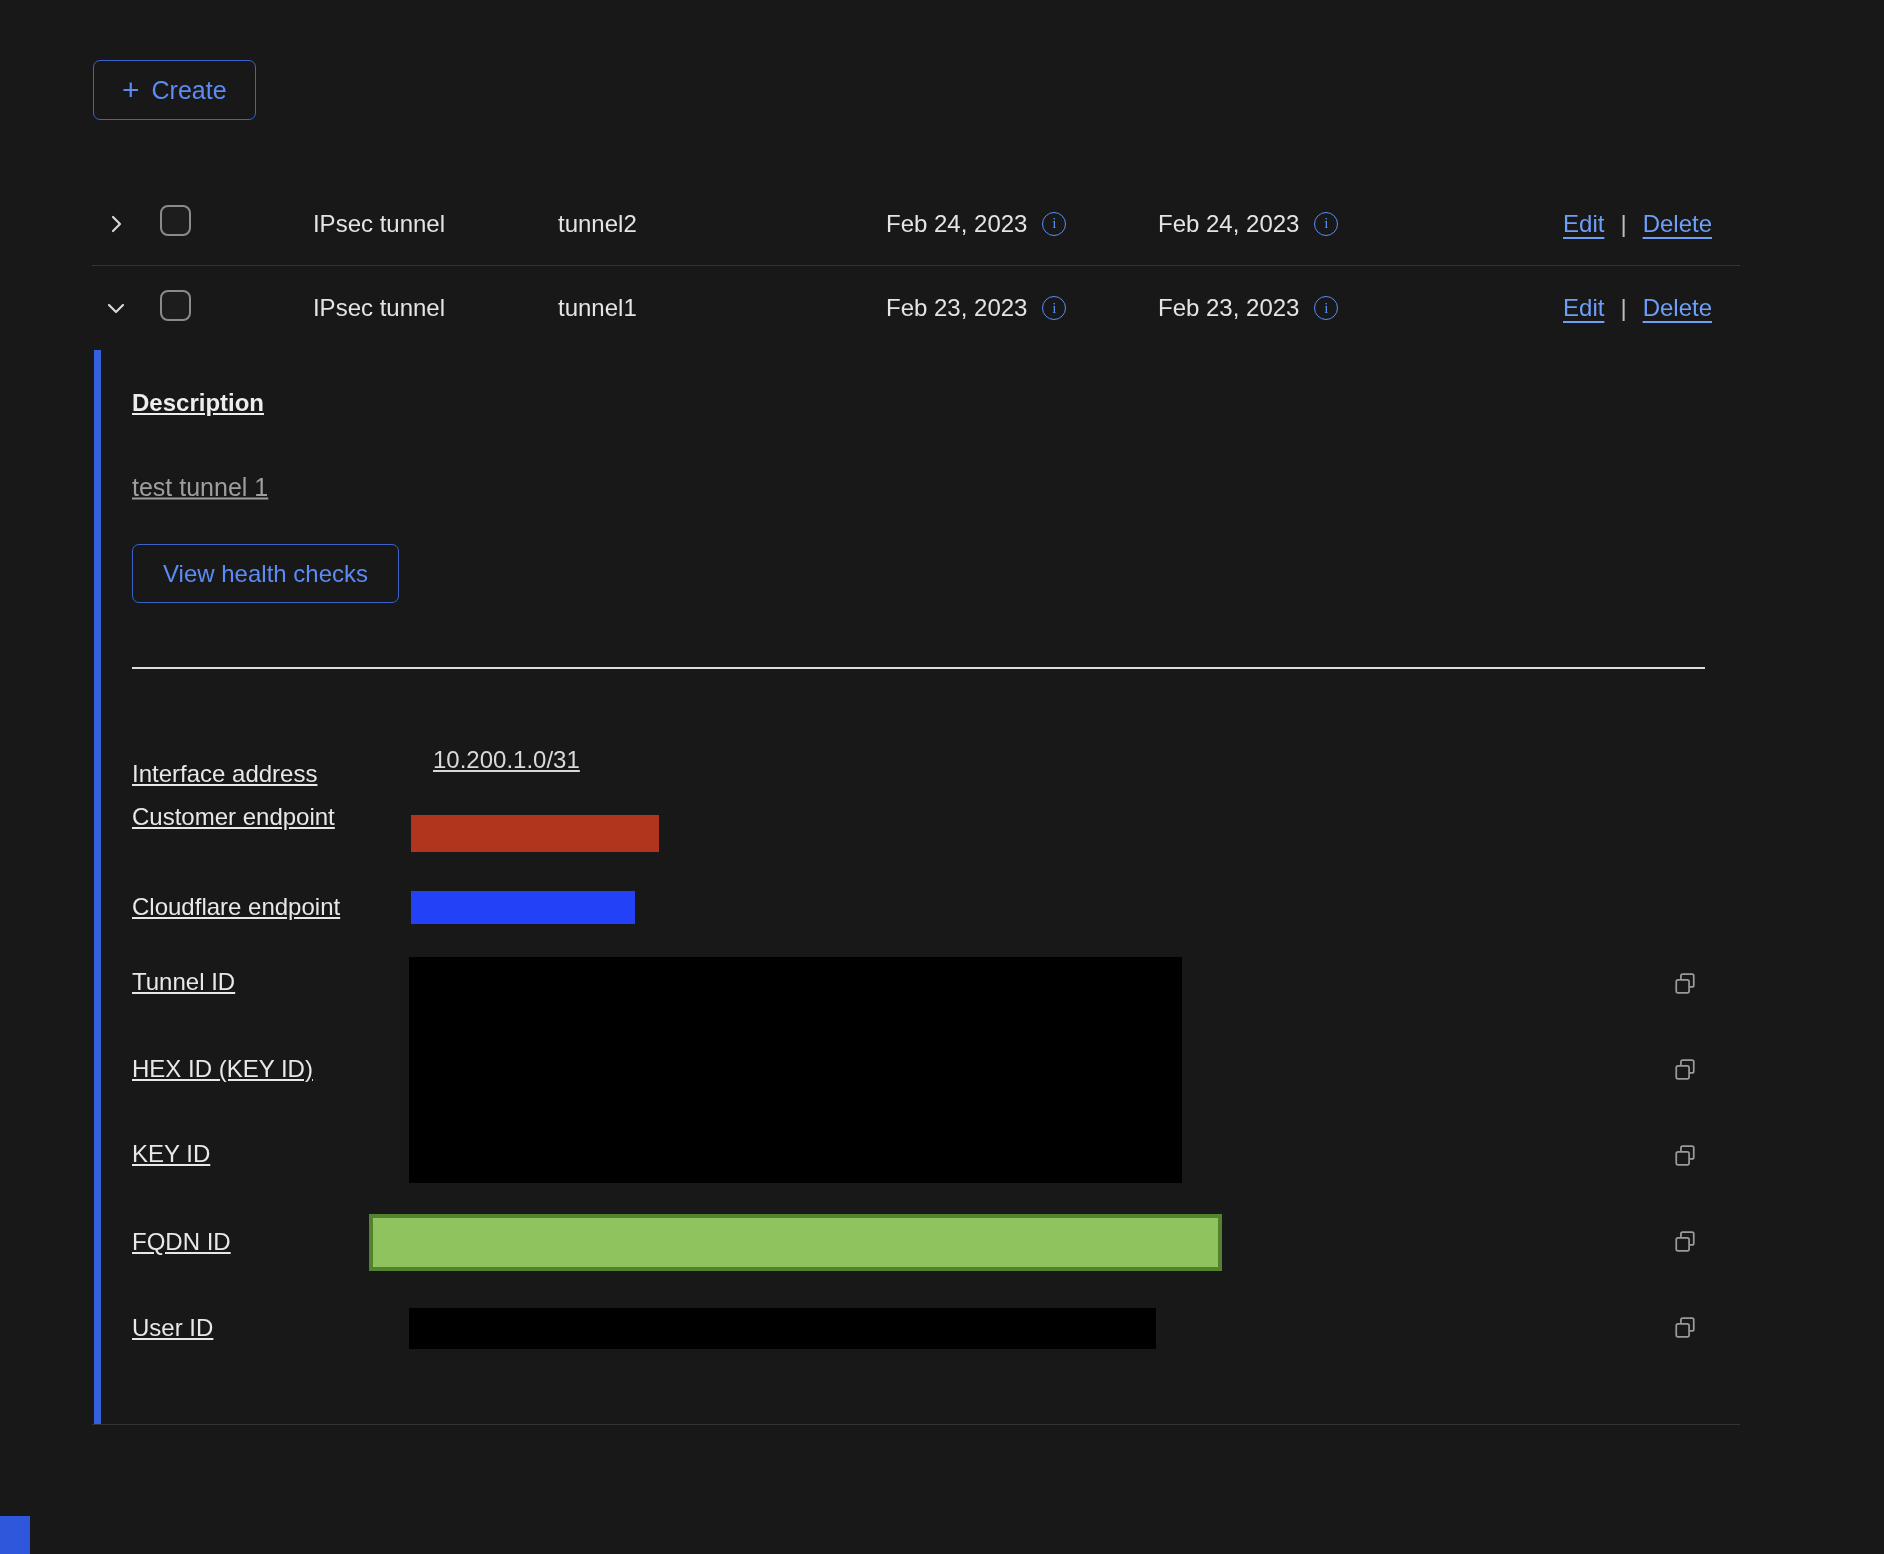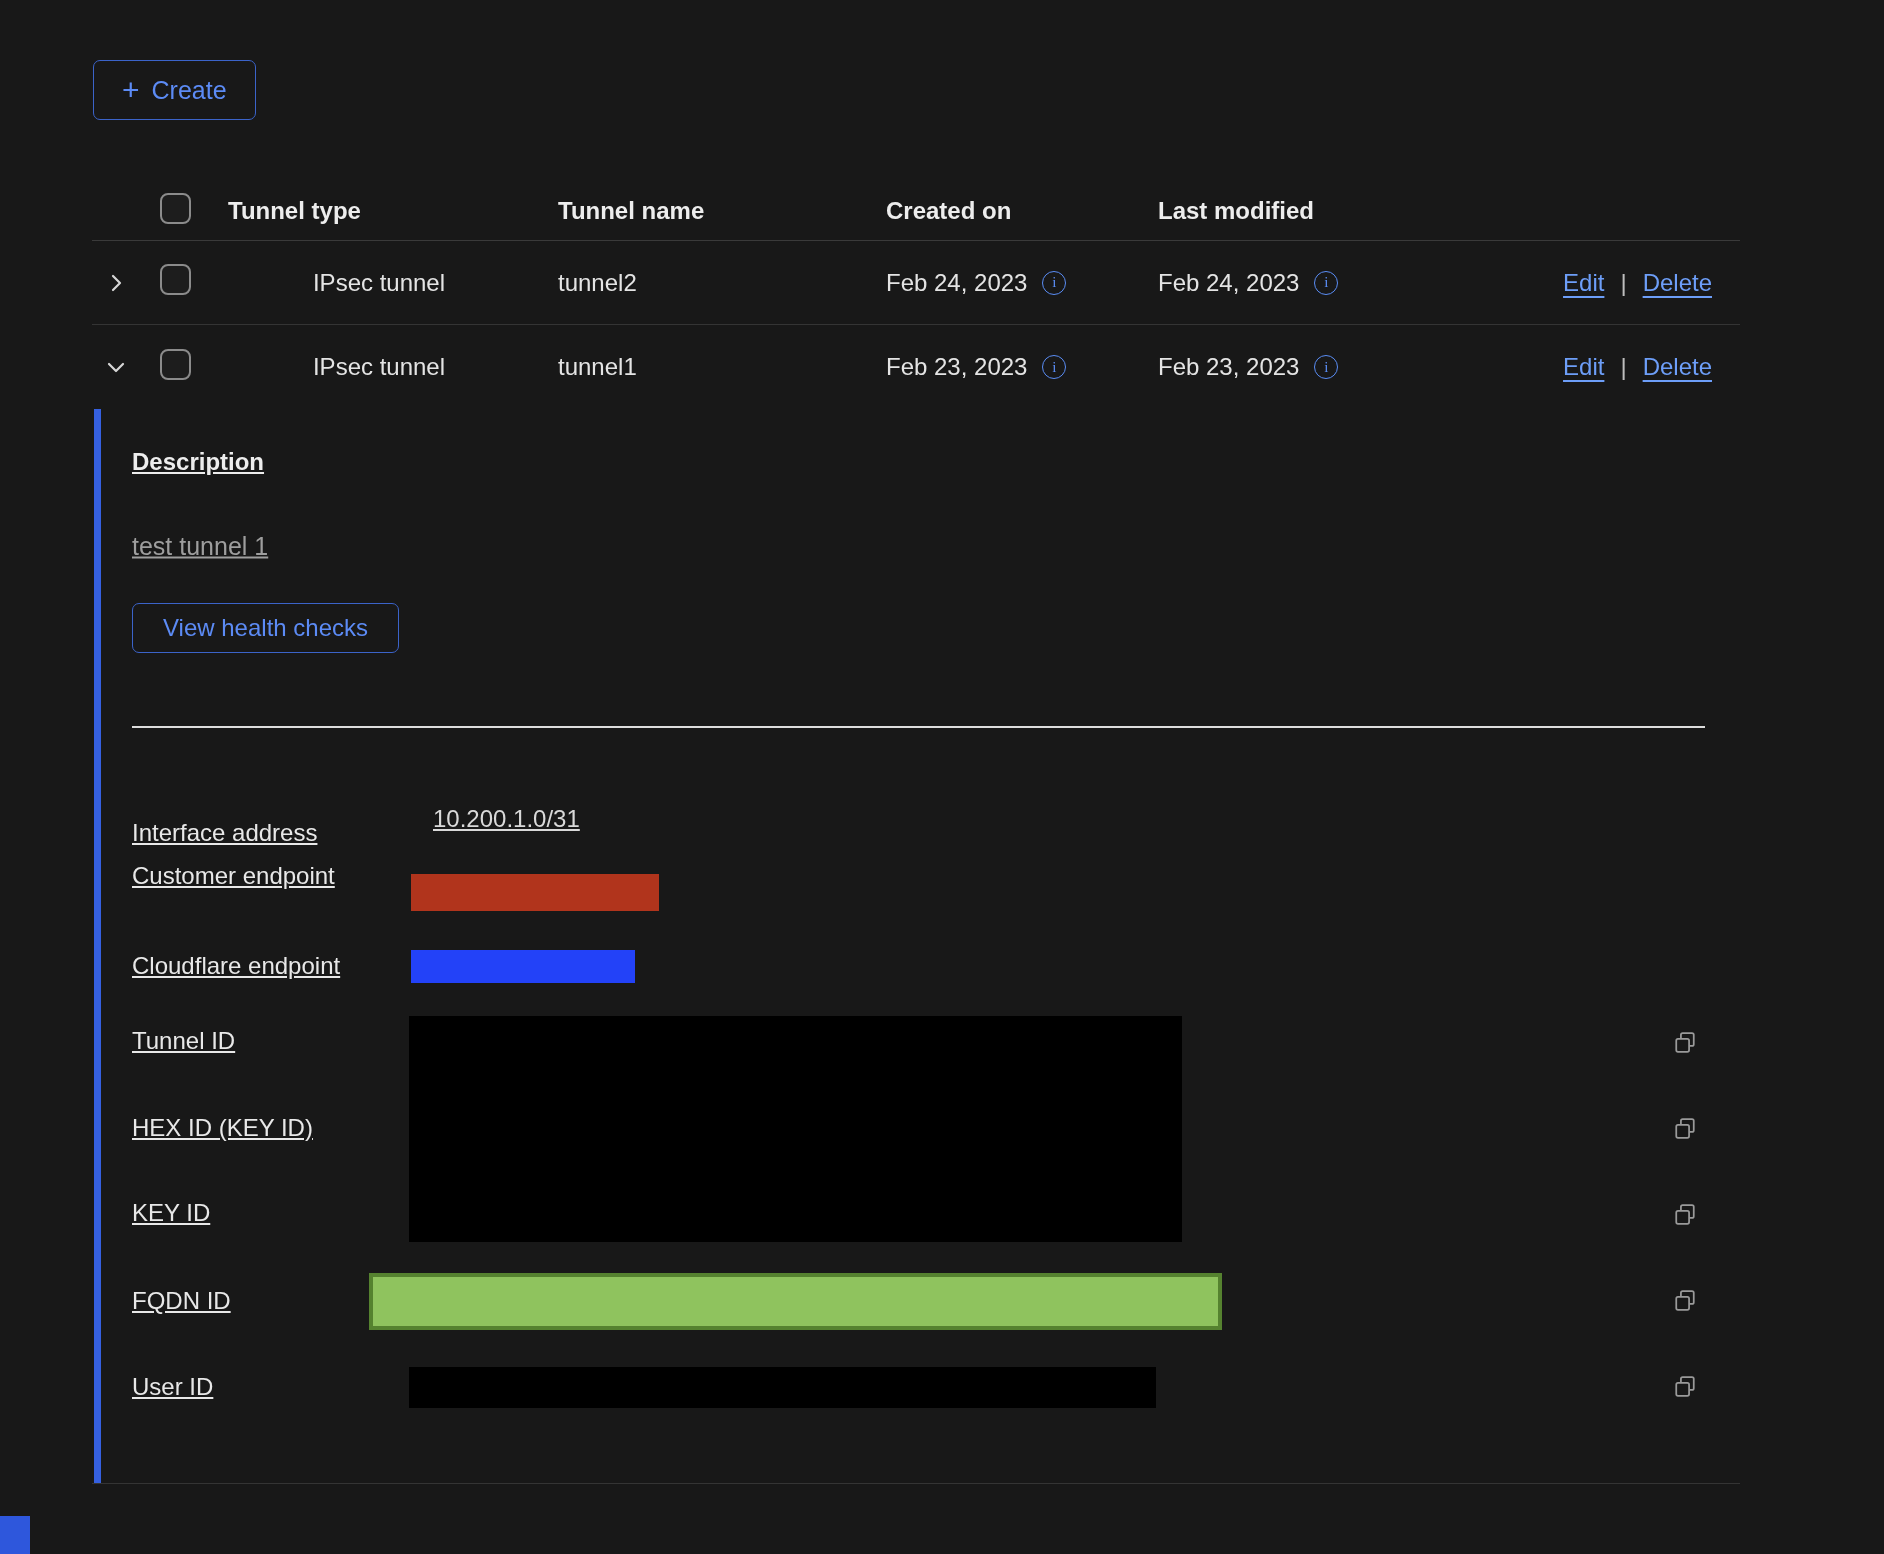--- a/index.html
+++ b/index.html
@@ -72,21 +72,21 @@
     border-bottom: 1px solid #343434;
   }
   .accent-bar { position: absolute; left: 2px; top: 0; width: 7px; height: 100%; background: #3560e0; }
 
   .abs { position: absolute; }
   .vcenter { transform: translateY(-50%); text-decoration: underline; }
   .desc-label { left: 40px; top: 53px; font-size: 24px; font-weight: 700; color: #ededed; }
   .desc-value { left: 40px; top: 137px; font-size: 25px; color: #9e9e9e; }
 
   .health-btn {
-    left: 40px; top: 194px; height: 50px; padding: 12px 30px;
+    left: 40px; top: 194px; height: 59px; padding: 12px 30px;
     display: inline-flex; align-items: center;
     background: transparent; border: 1px solid #3b63c9; border-radius: 7px;
     color: #5c8bf5; font-size: 24px; font-family: inherit; cursor: pointer;
   }
   .panel-divider { left: 40px; top: 317px; width: 1573px; height: 2px; background: #dcdcdc; }
 
   .field-label { left: 40px; font-size: 24px; color: #e8e8e8; white-space: nowrap; }
   .field-value { font-size: 24px; color: #d9d9d9; white-space: nowrap; }
 
   .redact { position: absolute; }
@@ -109,29 +109,20 @@
 
 <div class="page">
 
   <button class="create-btn">
     <span class="plus">+</span>
     <span>Create</span>
   </button>
 
   <div class="table">
 
-    <div class="trow thead">
-      <div class="cell nopad"></div>
-      <div class="cell nopad"><span class="checkbox"></span></div>
-      <div class="th first">Tunnel type</div>
-      <div class="th">Tunnel name</div>
-      <div class="th">Created on</div>
-      <div class="th">Last modified</div>
-      <div class="cell nopad"></div>
-    </div>
 
     <div class="trow drow">
       <div class="cell nopad">
         <button class="chev-btn">
           <svg width="20" height="20" viewBox="0 0 20 20" fill="none" stroke="#d6d6d6" stroke-width="2.2" stroke-linecap="round" stroke-linejoin="round">
               <polyline points="7,3 14,10 7,17"></polyline>
             </svg>
         </button>
       </div>
       <div class="cell nopad"><span class="checkbox"></span></div>

